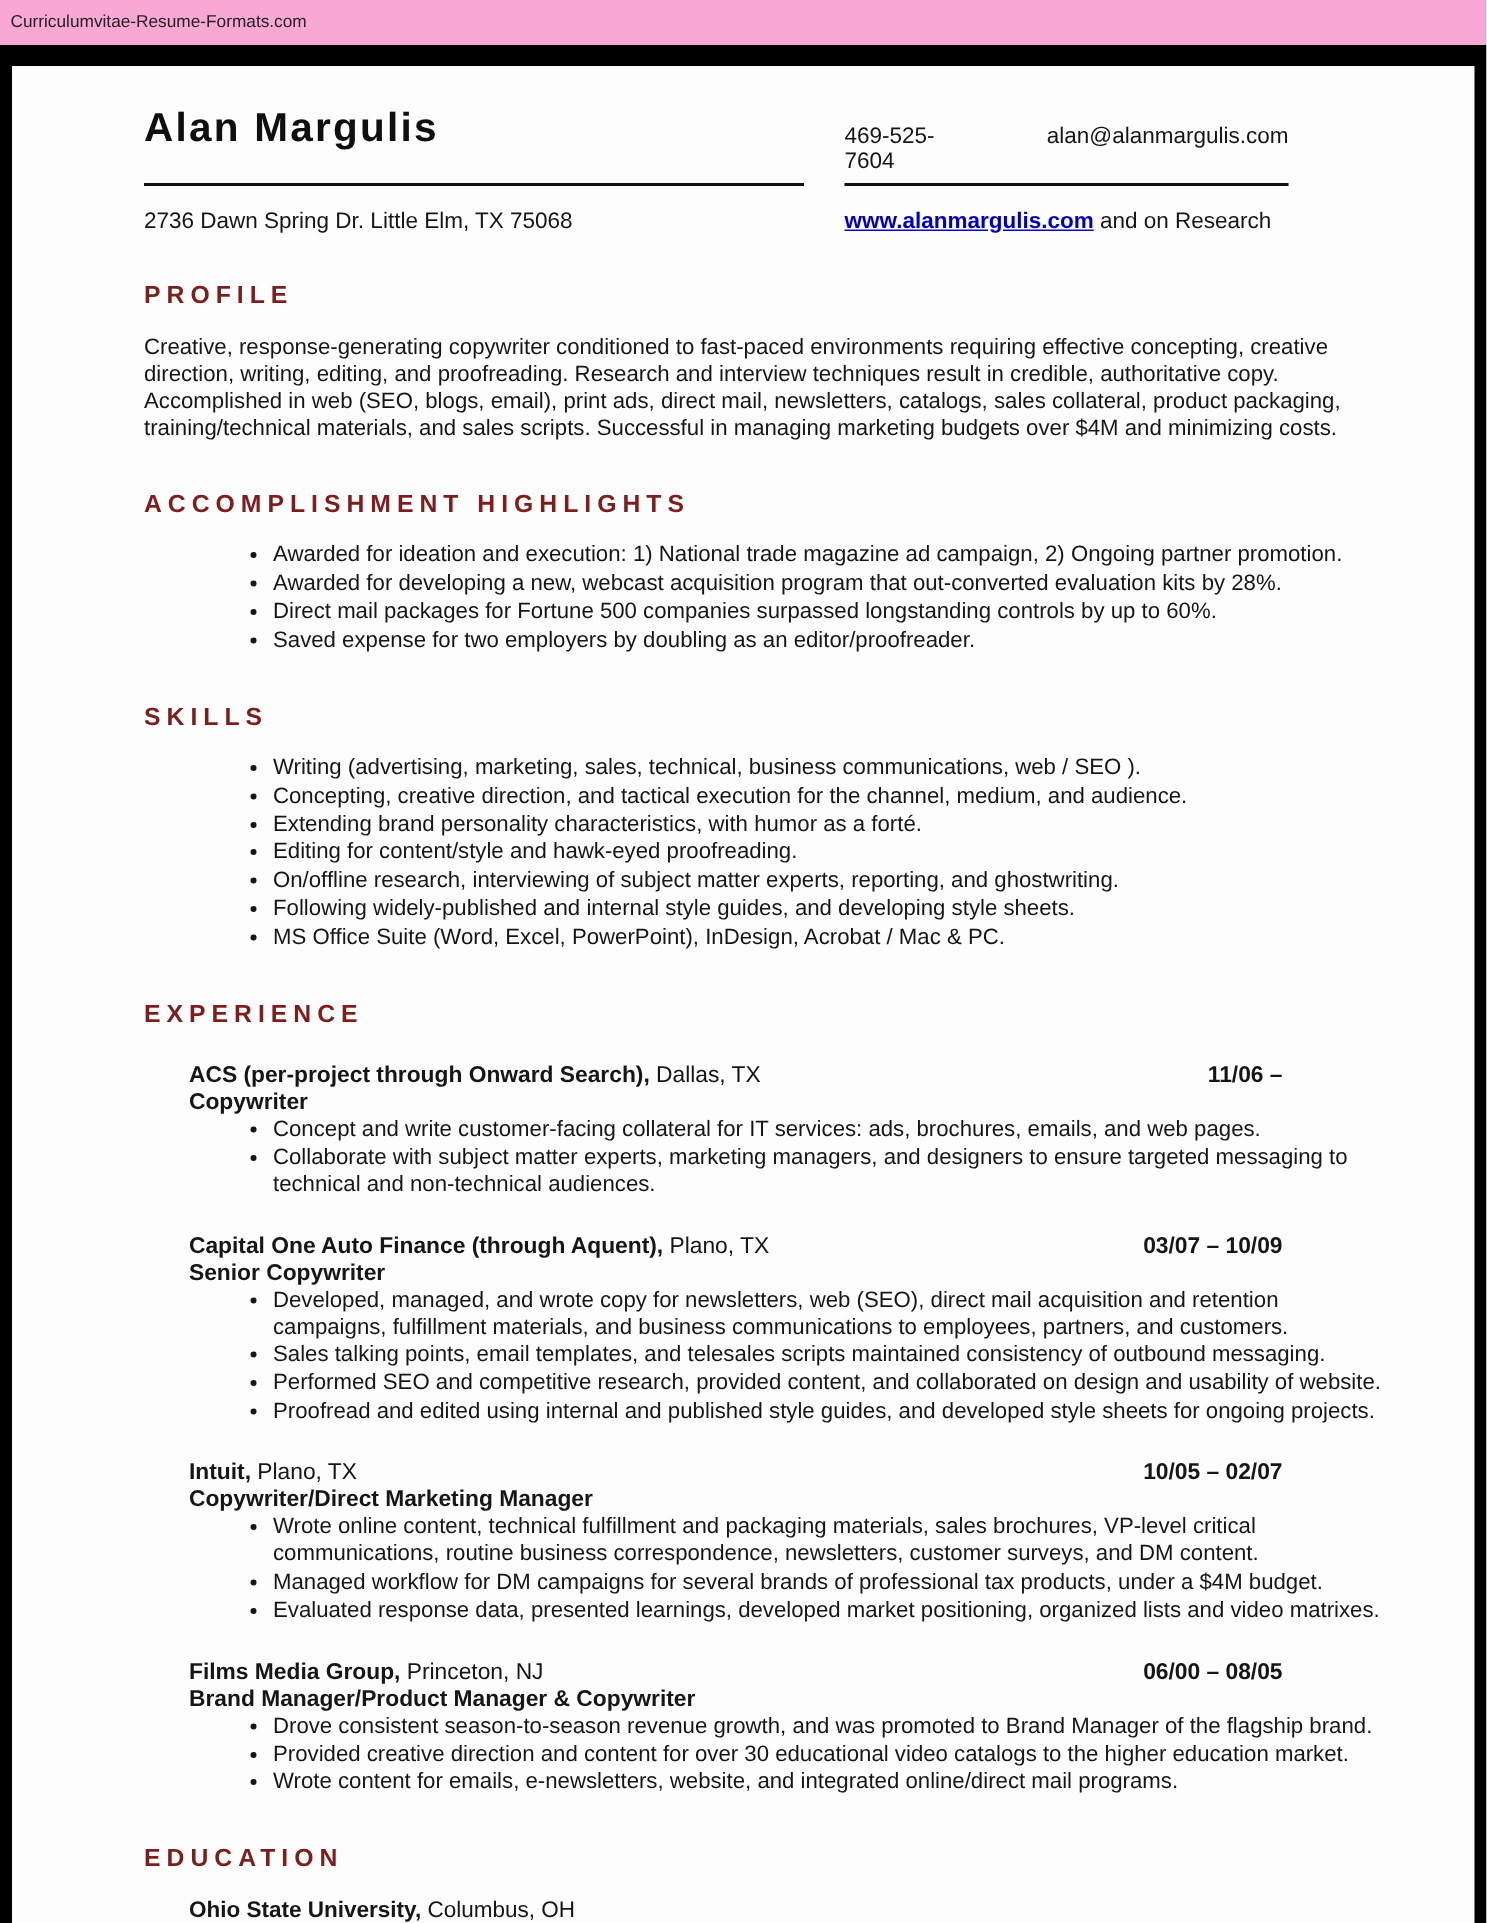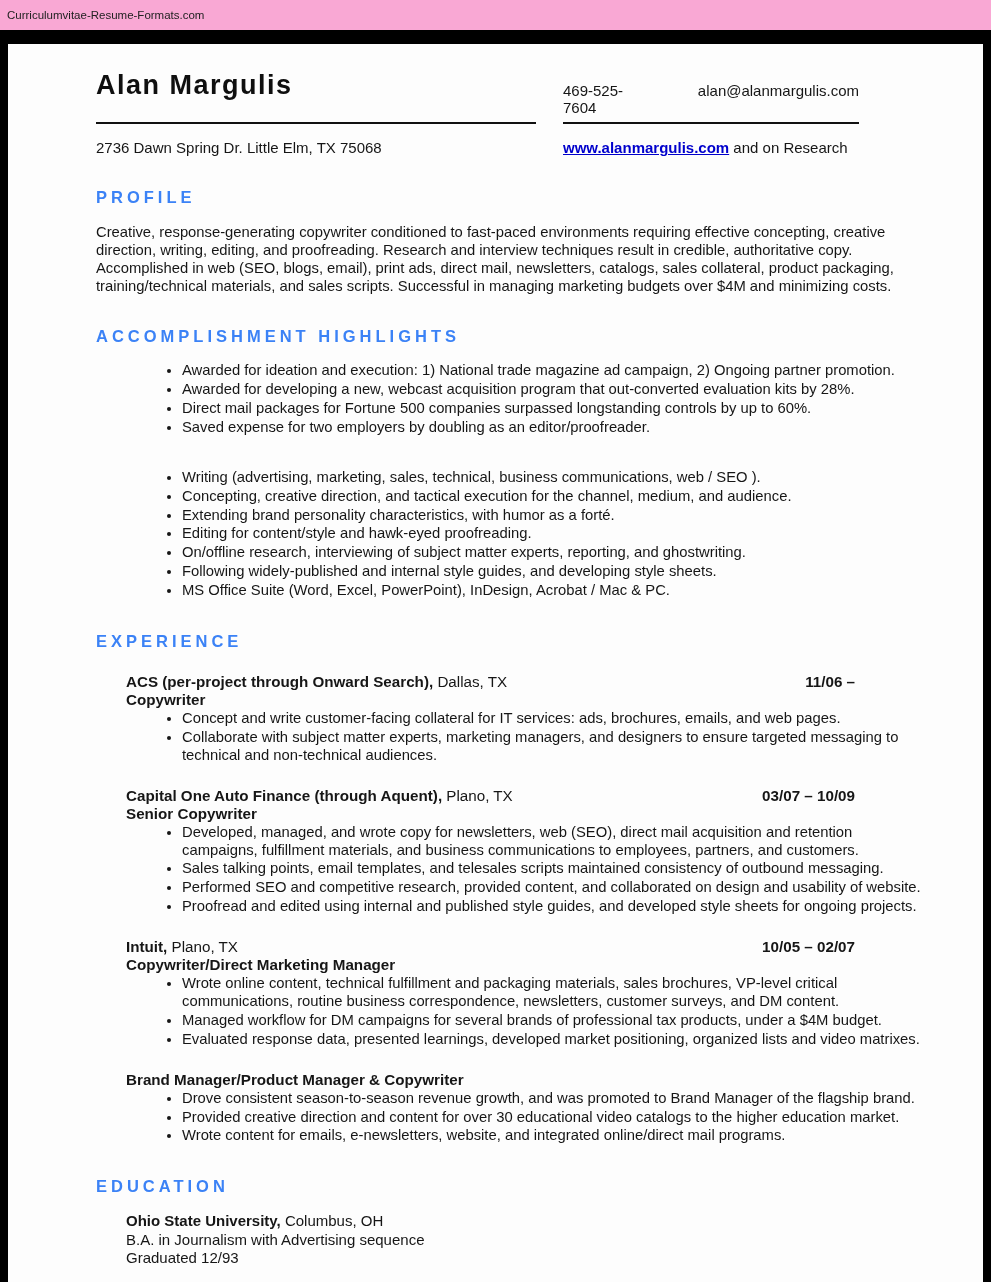--- a/index.html
+++ b/index.html
@@ -58,21 +58,21 @@
     text-decoration: underline;
     cursor: pointer;
   }
 
   
   .section { margin-top: 32px; }
   .section-title {
     font-size: 16.5px;
     font-weight: bold;
     letter-spacing: 4px;
-    color: #3b82f6;
+    color: #7f1d1d;
     margin-bottom: 16px;
   }
   .body-text {
     font-size: 14.8px;
     line-height: 1.22;
     max-width: 800px;
   }
   ul.bullets {
     margin: 0;
     padding-left: 86px;
@@ -139,20 +139,21 @@
     <div class="section-title">ACCOMPLISHMENT HIGHLIGHTS</div>
     <ul class="bullets">
       <li>Awarded for ideation and execution: 1) National trade magazine ad campaign, 2) Ongoing partner promotion.</li>
       <li>Awarded for developing a new, webcast acquisition program that out-converted evaluation kits by 28%.</li>
       <li>Direct mail packages for Fortune 500 companies surpassed longstanding controls by up to 60%.</li>
       <li>Saved expense for two employers by doubling as an editor/proofreader.</li>
     </ul>
   </div>
 
   <div class="section">
+    <div class="section-title">SKILLS</div>
     <ul class="bullets">
       <li>Writing (advertising, marketing, sales, technical, business communications, web / SEO ).</li>
       <li>Concepting, creative direction, and tactical execution for the channel, medium, and audience.</li>
       <li>Extending brand personality characteristics, with humor as a forté.</li>
       <li>Editing for content/style and hawk-eyed proofreading.</li>
       <li>On/offline research, interviewing of subject matter experts, reporting, and ghostwriting.</li>
       <li>Following widely-published and internal style guides, and developing style sheets.</li>
       <li>MS Office Suite (Word, Excel, PowerPoint), InDesign, Acrobat / Mac &amp; PC.</li>
     </ul>
   </div>
@@ -199,20 +200,26 @@
       </div>
       <div class="role">Copywriter/Direct Marketing Manager</div>
       <ul class="bullets job-bullets">
         <li>Wrote online content, technical fulfillment and packaging materials, sales brochures, VP-level critical communications, routine business correspondence, newsletters, customer surveys, and DM content.</li>
         <li>Managed workflow for DM campaigns for several brands of professional tax products, under a $4M budget.</li>
         <li>Evaluated response data, presented learnings, developed market positioning, organized lists and video matrixes.</li>
       </ul>
     </div>
 
     <div class="job">
+      <div class="job-head">
+        <div>
+          <span class="company">Films Media Group,</span><span class="location"> Princeton, NJ</span>
+        </div>
+        <span class="dates">06/00 – 08/05</span>
+      </div>
       <div class="role">Brand Manager/Product Manager &amp; Copywriter</div>
       <ul class="bullets job-bullets">
         <li>Drove consistent season-to-season revenue growth, and was promoted to Brand Manager of the flagship brand.</li>
         <li>Provided creative direction and content for over 30 educational video catalogs to the higher education market.</li>
         <li>Wrote content for emails, e-newsletters, website, and integrated online/direct mail programs.</li>
       </ul>
     </div>
   </div>
 
   <div class="section">

